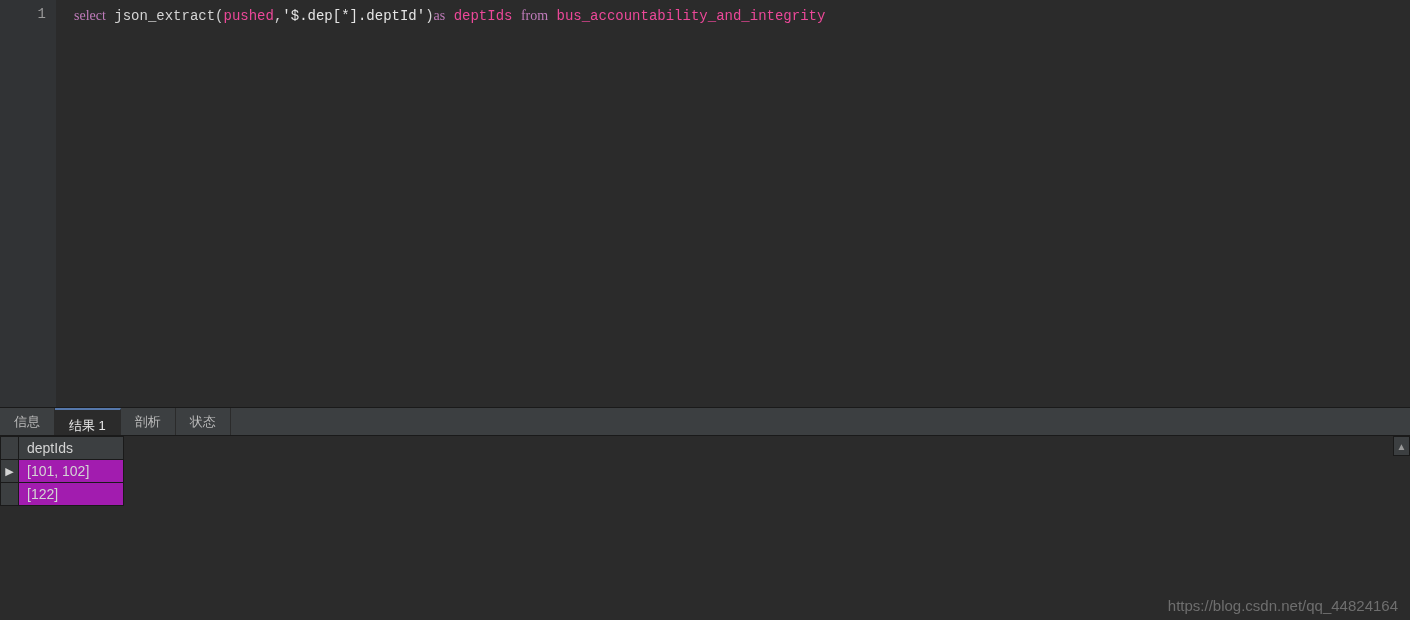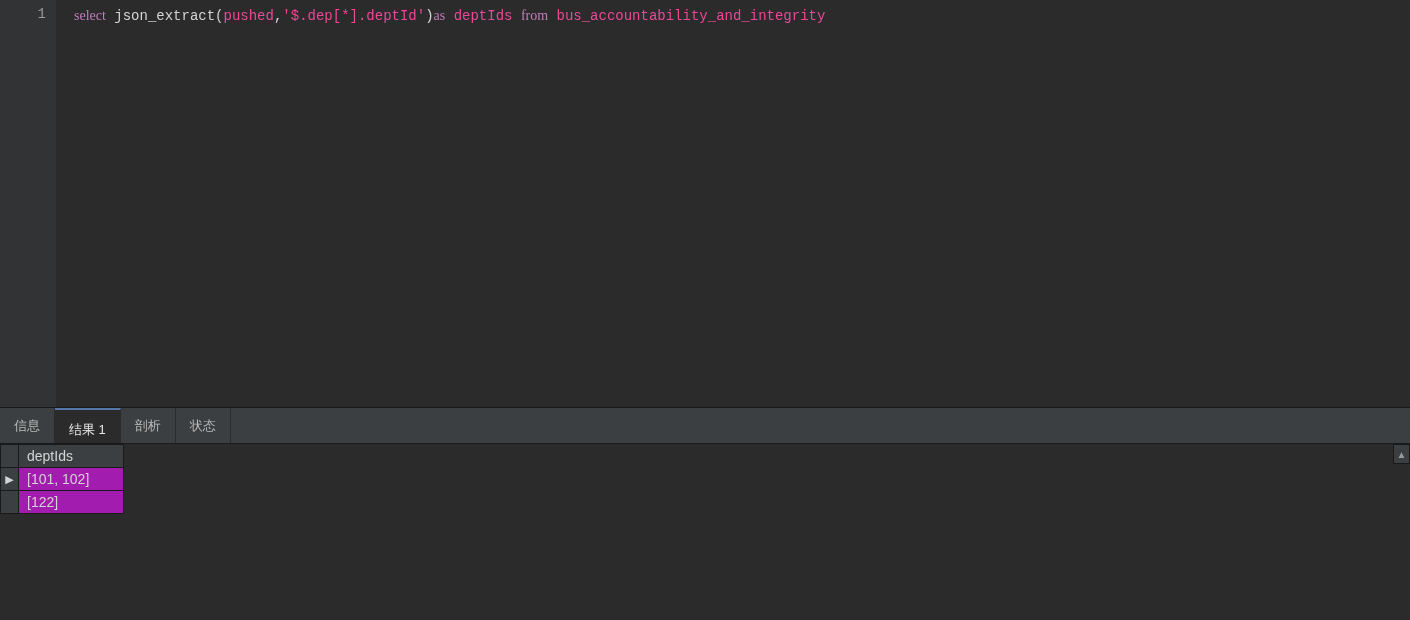--- a/index.html
+++ b/index.html
@@ -33,27 +33,27 @@
   .code {
     flex: 1;
     padding: 6px 0 0 18px;
     white-space: pre;
     font-size: 14px;
     line-height: 20px;
   }
   .tok-kw   { color: #c07cbb; font-family: Liberation Serif, serif; }
   .tok-fn   { color: #d4d4d4; }
   .tok-id   { color: #ec4899; }
-  .tok-str  { color: #ec4899; }
+  .tok-str  { color: #e5e5e5; }
   .tok-p    { color: #d4d4d4; }
 
   .tabs {
     display: flex;
     background: #3c3f41;
-    height: 36px;
+    height: 28px;
     border-bottom: 1px solid #1a1a1a;
     font-family: "Segoe UI", Tahoma, sans-serif;
     font-size: 13px;
   }
   .tab {
     padding: 4px 14px;
     color: #bbbbbb;
     border-right: 1px solid #2b2b2b;
     display: flex;
     align-items: center;
@@ -157,13 +157,14 @@
       <td class="row-indicator">▶</td>
       <td>[101, 102]</td>
     </tr>
     <tr>
       <td class="row-indicator"></td>
       <td>[122]</td>
     </tr>
   </tbody>
     </table>
   <div class="scroll-stub">▲</div>
+  <div class="watermark">https://blog.csdn.net/qq_44824164</div>
 </div>
 
 </body></html>

